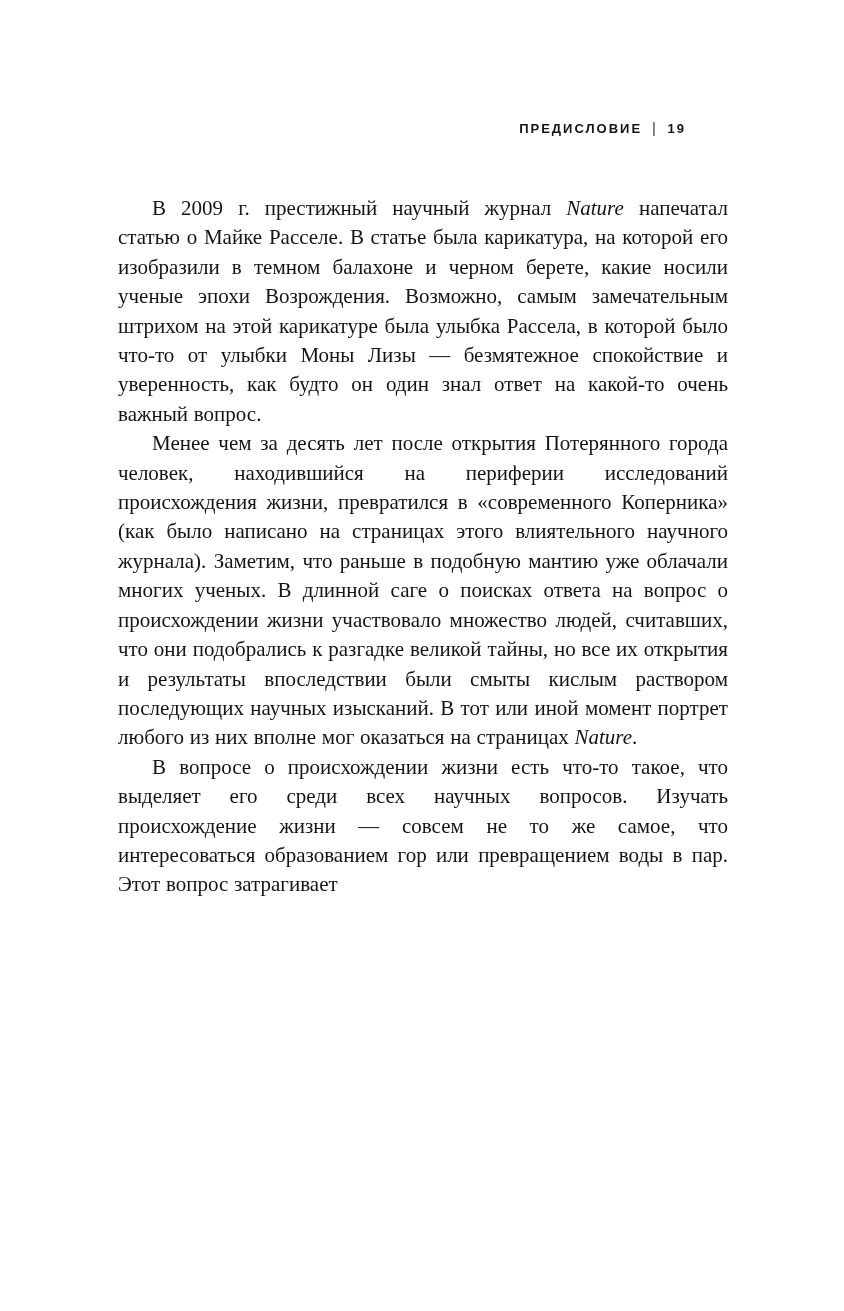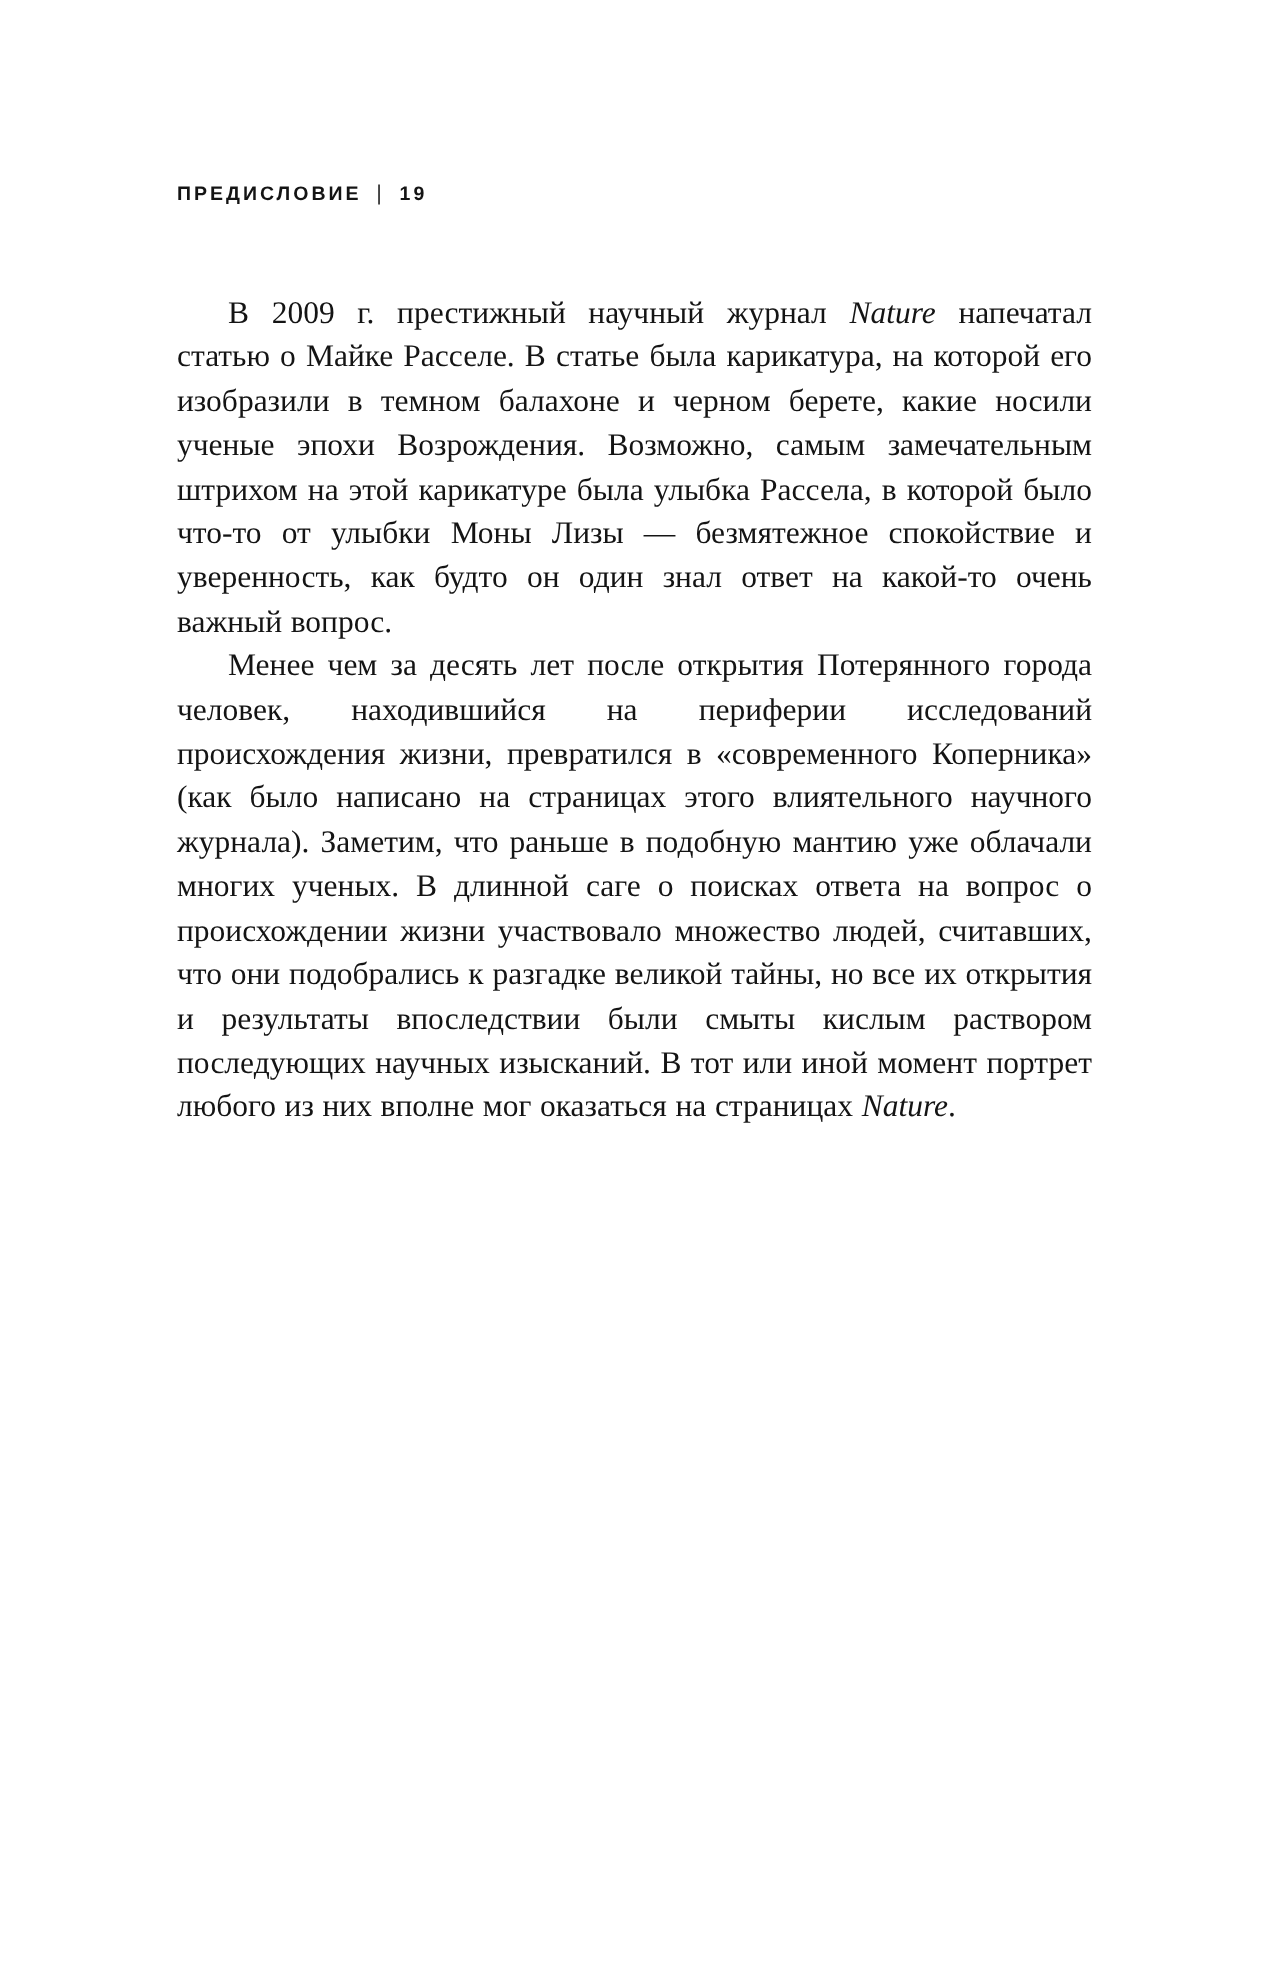--- a/index.html
+++ b/index.html
@@ -15,20 +15,21 @@
     overflow: hidden;
     color: #141414;
   }
   .running-head {
     position: absolute;
     top: 121px;
     left: 118px;
     width: 608px;
     box-sizing: border-box;
     padding-right: 40px;
+    text-align: right;
     font-family: "Liberation Sans", sans-serif;
     font-weight: 700;
     font-size: 13px;
     letter-spacing: 2px;
     color: #141414;
     white-space: nowrap;
   }
   .running-head .sep {
     display: inline-block;
     margin: 0 10px;
@@ -62,15 +63,16 @@
 
 <div class="page">
 
   <header class="running-head">
     <span>ПРЕДИСЛОВИЕ</span><span class="sep">|</span><span>19</span>
   </header>
 
   <main class="text-block">
       <p><span>В 2009 г. престижный научный журнал </span><em>Nature</em><span> напечатал статью о Майке Расселе. В статье была карикатура, на которой его изобразили в темном балахоне и черном берете, какие носили ученые эпохи Возрождения. Возможно, самым замечательным штрихом на этой карикатуре была улыбка Рассела, в которой было что-то от улыбки Моны Лизы — безмятежное спокойствие и уверенность, как будто он один знал ответ на какой-то очень важный вопрос.</span></p>
       <p><span>Менее чем за десять лет после открытия Потерянного города человек, находившийся на периферии исследований происхождения жизни, превратился в «современного Коперника» (как было написано на страницах этого влиятельного научного журнала). Заметим, что раньше в подобную мантию уже облачали многих ученых. В длинной саге о поисках ответа на вопрос о происхождении жизни участвовало множество людей, считавших, что они подобрались к разгадке великой тайны, но все их открытия и результаты впоследствии были смыты кислым раствором последующих научных изысканий. В тот или иной момент портрет любого из них вполне мог оказаться на страницах </span><em>Nature</em><span>.</span></p>
+      <p><span>В вопросе о происхождении жизни есть что-то такое, что выделяет его среди всех научных вопросов. Изучать происхождение жизни — совсем не то же самое, что интересоваться образованием гор или превращением воды в пар. Этот вопрос затрагивает</span></p>
     </main>
 
 </div>
 
 </body></html>

